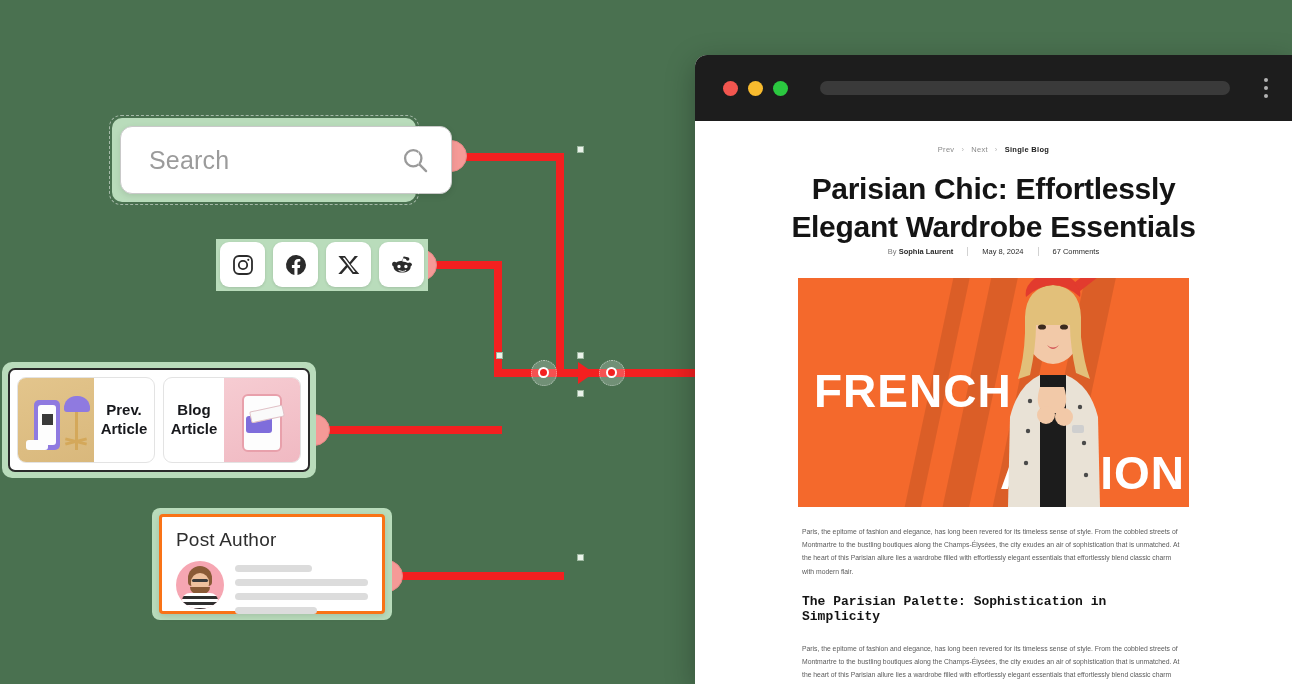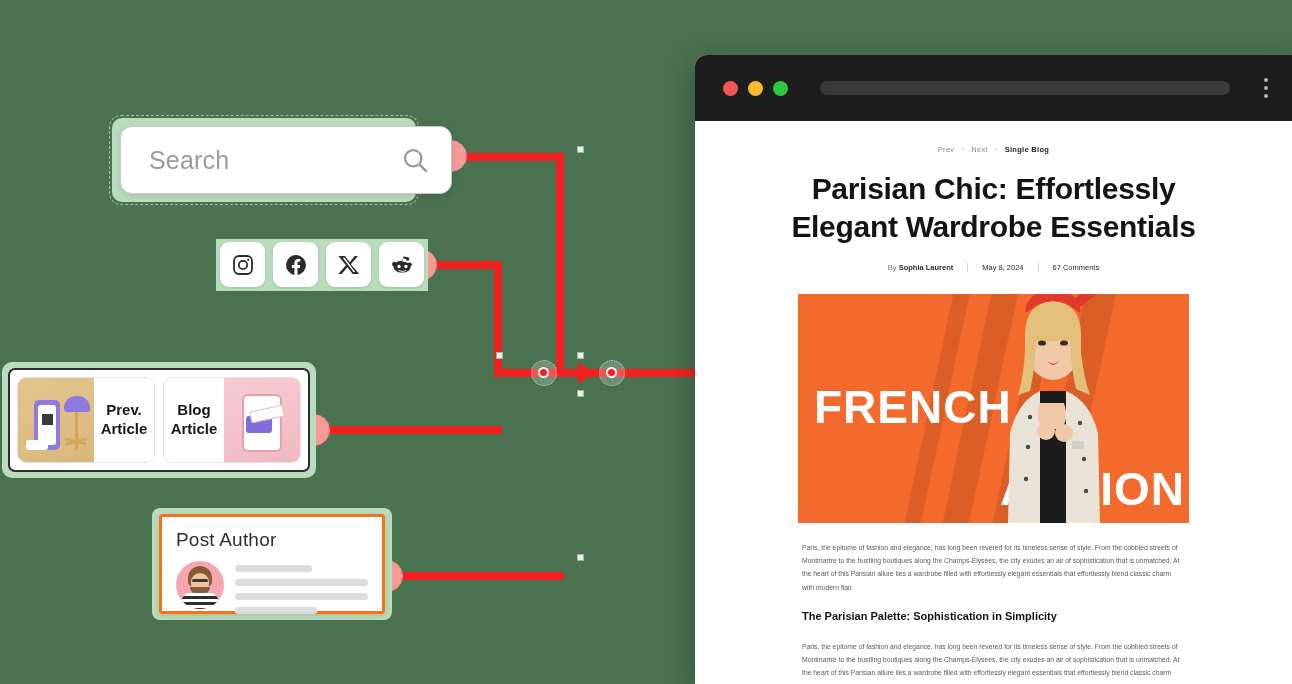--- a/index.html
+++ b/index.html
@@ -112,37 +112,37 @@
 
   .page { padding: 24px 72px 0 72px; }
   .crumbs { display: flex; justify-content: center; gap: 7px; font-size: 7.5px; color: #8a8a8a; letter-spacing: .3px; }
   .crumbs .sep { color: #b5b5b5; }
   .crumbs .cur { color: #1b1b1b; font-weight: 700; }
   .art-title {
     margin-top: 16px; text-align: center; font-size: 30px; line-height: 1.28;
     font-weight: 700; color: #141414; font-family: "Liberation Sans Narrow","Liberation Sans",sans-serif;
     letter-spacing: -.3px;
   }
-  .meta { margin-top: 16px; display: flex; justify-content: center; align-items: center; gap: 14px; font-size: 7.5px; color: #2b2b2b; }
+  .meta { display: flex; justify-content: center; align-items: center; gap: 14px; font-size: 7.5px; color: #2b2b2b; }
   .meta .by { color: #7a7a7a; }
   .meta .bar { width: 1px; height: 9px; background: #d2d2d2; }
 
   .hero { margin: 22px 31px 0 31px; height: 229px; background: #f4692c; position: relative; overflow: hidden; }
   .hero .stripe { position: absolute; top: -40px; height: 320px; width: 16px; background: rgba(0,0,0,.10); transform: rotate(12deg); }
   .hero .wd-french, .hero .wd-fashion {
     position: absolute; color: #fff; font-weight: 700; letter-spacing: 1px;
     font-family: "Liberation Sans Narrow","Liberation Sans",sans-serif; font-size: 46px; text-align: center;
   }
   .hero .wd-french { left: 16px; top: 86px; }
   .hero .wd-fashion { right: 4px; top: 168px; }
   .model { position: absolute; left: 150px; bottom: 0; width: 210px; height: 240px; }
 
   .para { margin: 18px 35px 0 35px; font-size: 6.8px; line-height: 1.95; color: #5b5b5b; text-align: left; }
-  .subhead { margin: 16px 35px 0 35px; font-size: 11px; font-weight: 700; color: #141414;
-             font-family: Liberation Sans, sans-serif; }
+  .subhead { margin: 16px 35px 0 35px; font-size: 13px; font-weight: 700; color: #141414;
+             font-family: Liberation Mono, monospace; }
 </style>
 </head>
 <body>
 
 <div id="stage">
 
   <div class="flow">
 
     <div class="wire" style="left:464px; top:153px; width:100px; height:8px;"></div>
     <div class="wire" style="left:556px; top:153px; width:8px; height:220px;"></div>

